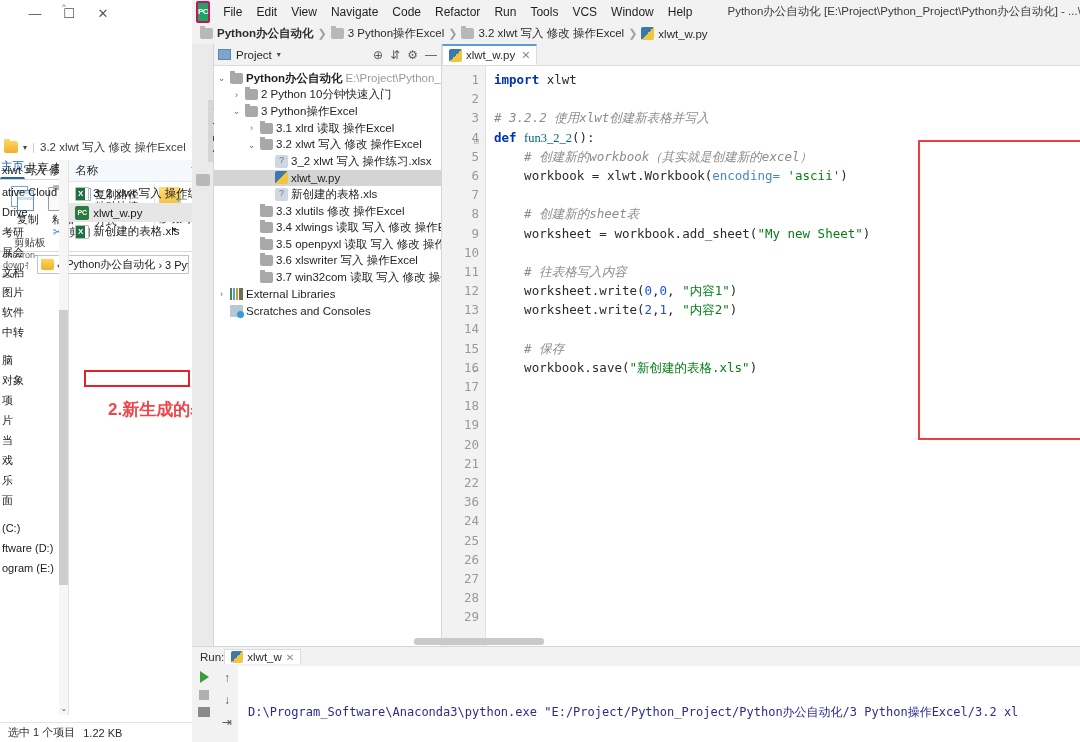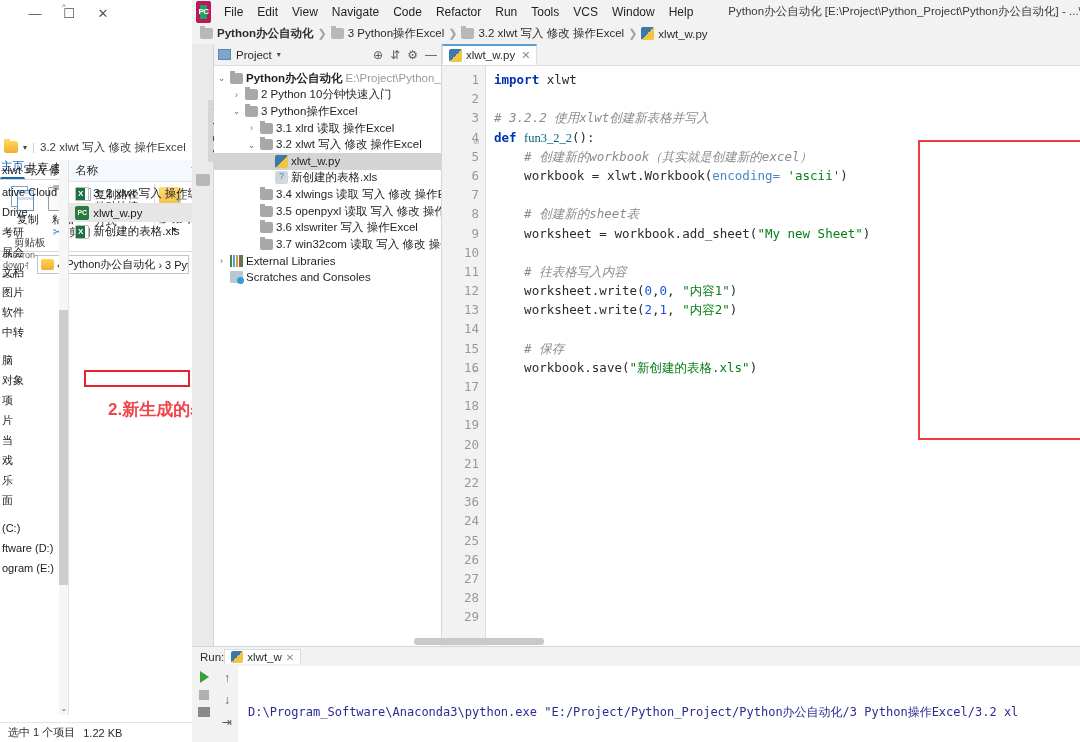--- a/index.html
+++ b/index.html
@@ -109,21 +109,21 @@
   .redbox-file { position:absolute; left:84px; top:370px; width:106px; height:17px; border:2px solid #e8202a; pointer-events:none; }
   .annot { position:absolute; font-size:17px; color:#f0444a; font-weight:600; white-space:nowrap; }
   .annot-2 { left:108px; top:398px; }
   .annot-1 { left:642px; top:399px; }
 
   .ex-status { position:absolute; left:0; bottom:0; width:192px; height:20px; border-top:1px solid #e3e3e3; background:#fff; display:flex; align-items:center; gap:8px; padding-left:8px; font-size:11px; color:#2b2b2b; }
 
   
   .pycharm { position:absolute; left:192px; top:0; width:888px; height:742px; background:#f2f2f2; color:#2b2b2b; }
   .pc-menubar { height:23px; display:flex; align-items:center; gap:0; background:#f2f2f2; padding-left:4px; }
-  .pc-logo { width:15px; height:22px; background:#21a366; border:4px solid #be185d; border-radius:2px; display:flex; align-items:center; justify-content:center; margin-right:6px; }
+  .pc-logo { width:15px; height:22px; background:#21a366; border:2px solid #be185d; border-radius:2px; display:flex; align-items:center; justify-content:center; margin-right:6px; }
   .pc-logo span { color:#fff; font-size:8px; font-weight:bold; letter-spacing:-.5px; }
   .mi { padding:2px 7px; font-size:12px; color:#1f1f1f; }
   .pc-title { margin-left:28px; font-size:11.5px; color:#3a3a3a; white-space:nowrap; }
 
   .pc-crumbs { height:21px; display:flex; align-items:center; gap:4px; padding-left:8px; font-size:11.5px; color:#2b2b2b; background:#f2f2f2; }
   .cr-folder { width:13px; height:11px; background:#b8b8b8; border-radius:1px 2px 2px 2px; flex:0 0 13px; position:relative; }
   .cr-folder:before{ content:""; position:absolute; left:0; top:-2px; width:5px; height:3px; background:#b8b8b8; }
   .cr-py { width:13px; height:13px; flex:0 0 13px; background:linear-gradient(135deg,#3c78aa 50%, #f0c53f 50%); border-radius:2px; }
   .cr-sep { color:#a0a0a0; font-size:11px; }
   .cr-bold { font-weight:bold; }
@@ -432,29 +432,39 @@
             <div class="tnode" style="padding-left: 32px;">
               <span class="tw">›</span>
               <span class="t-folder"></span>
               <span>3.1 xlrd 读取 操作Excel</span>
             </div>
             <div class="tnode" style="padding-left: 32px;">
               <span class="tw">⌄</span>
               <span class="t-folder"></span>
               <span>3.2 xlwt 写入 修改 操作Excel</span>
             </div>
+            <div class="tnode" style="padding-left: 47px;">
+              <span class="tw"></span>
+              <span class="t-xlsx"></span>
+              <span>3_2 xlwt 写入 操作练习.xlsx</span>
+            </div>
             <div class="tnode sel" style="padding-left: 47px;">
               <span class="tw"></span>
               <span class="t-py"></span>
               <span>xlwt_w.py</span>
             </div>
             <div class="tnode" style="padding-left: 47px;">
               <span class="tw"></span>
               <span class="t-xlsx"></span>
               <span>新创建的表格.xls</span>
+            </div>
+            <div class="tnode" style="padding-left: 32px;">
+              <span class="tw"></span>
+              <span class="t-folder"></span>
+              <span>3.3 xlutils 修改 操作Excel</span>
             </div>
             <div class="tnode" style="padding-left: 32px;">
               <span class="tw"></span>
               <span class="t-folder"></span>
               <span>3.4 xlwings 读取 写入 修改 操作Exc</span>
             </div>
             <div class="tnode" style="padding-left: 32px;">
               <span class="tw"></span>
               <span class="t-folder"></span>
               <span>3.5 openpyxl 读取 写入 修改 操作E</span>

